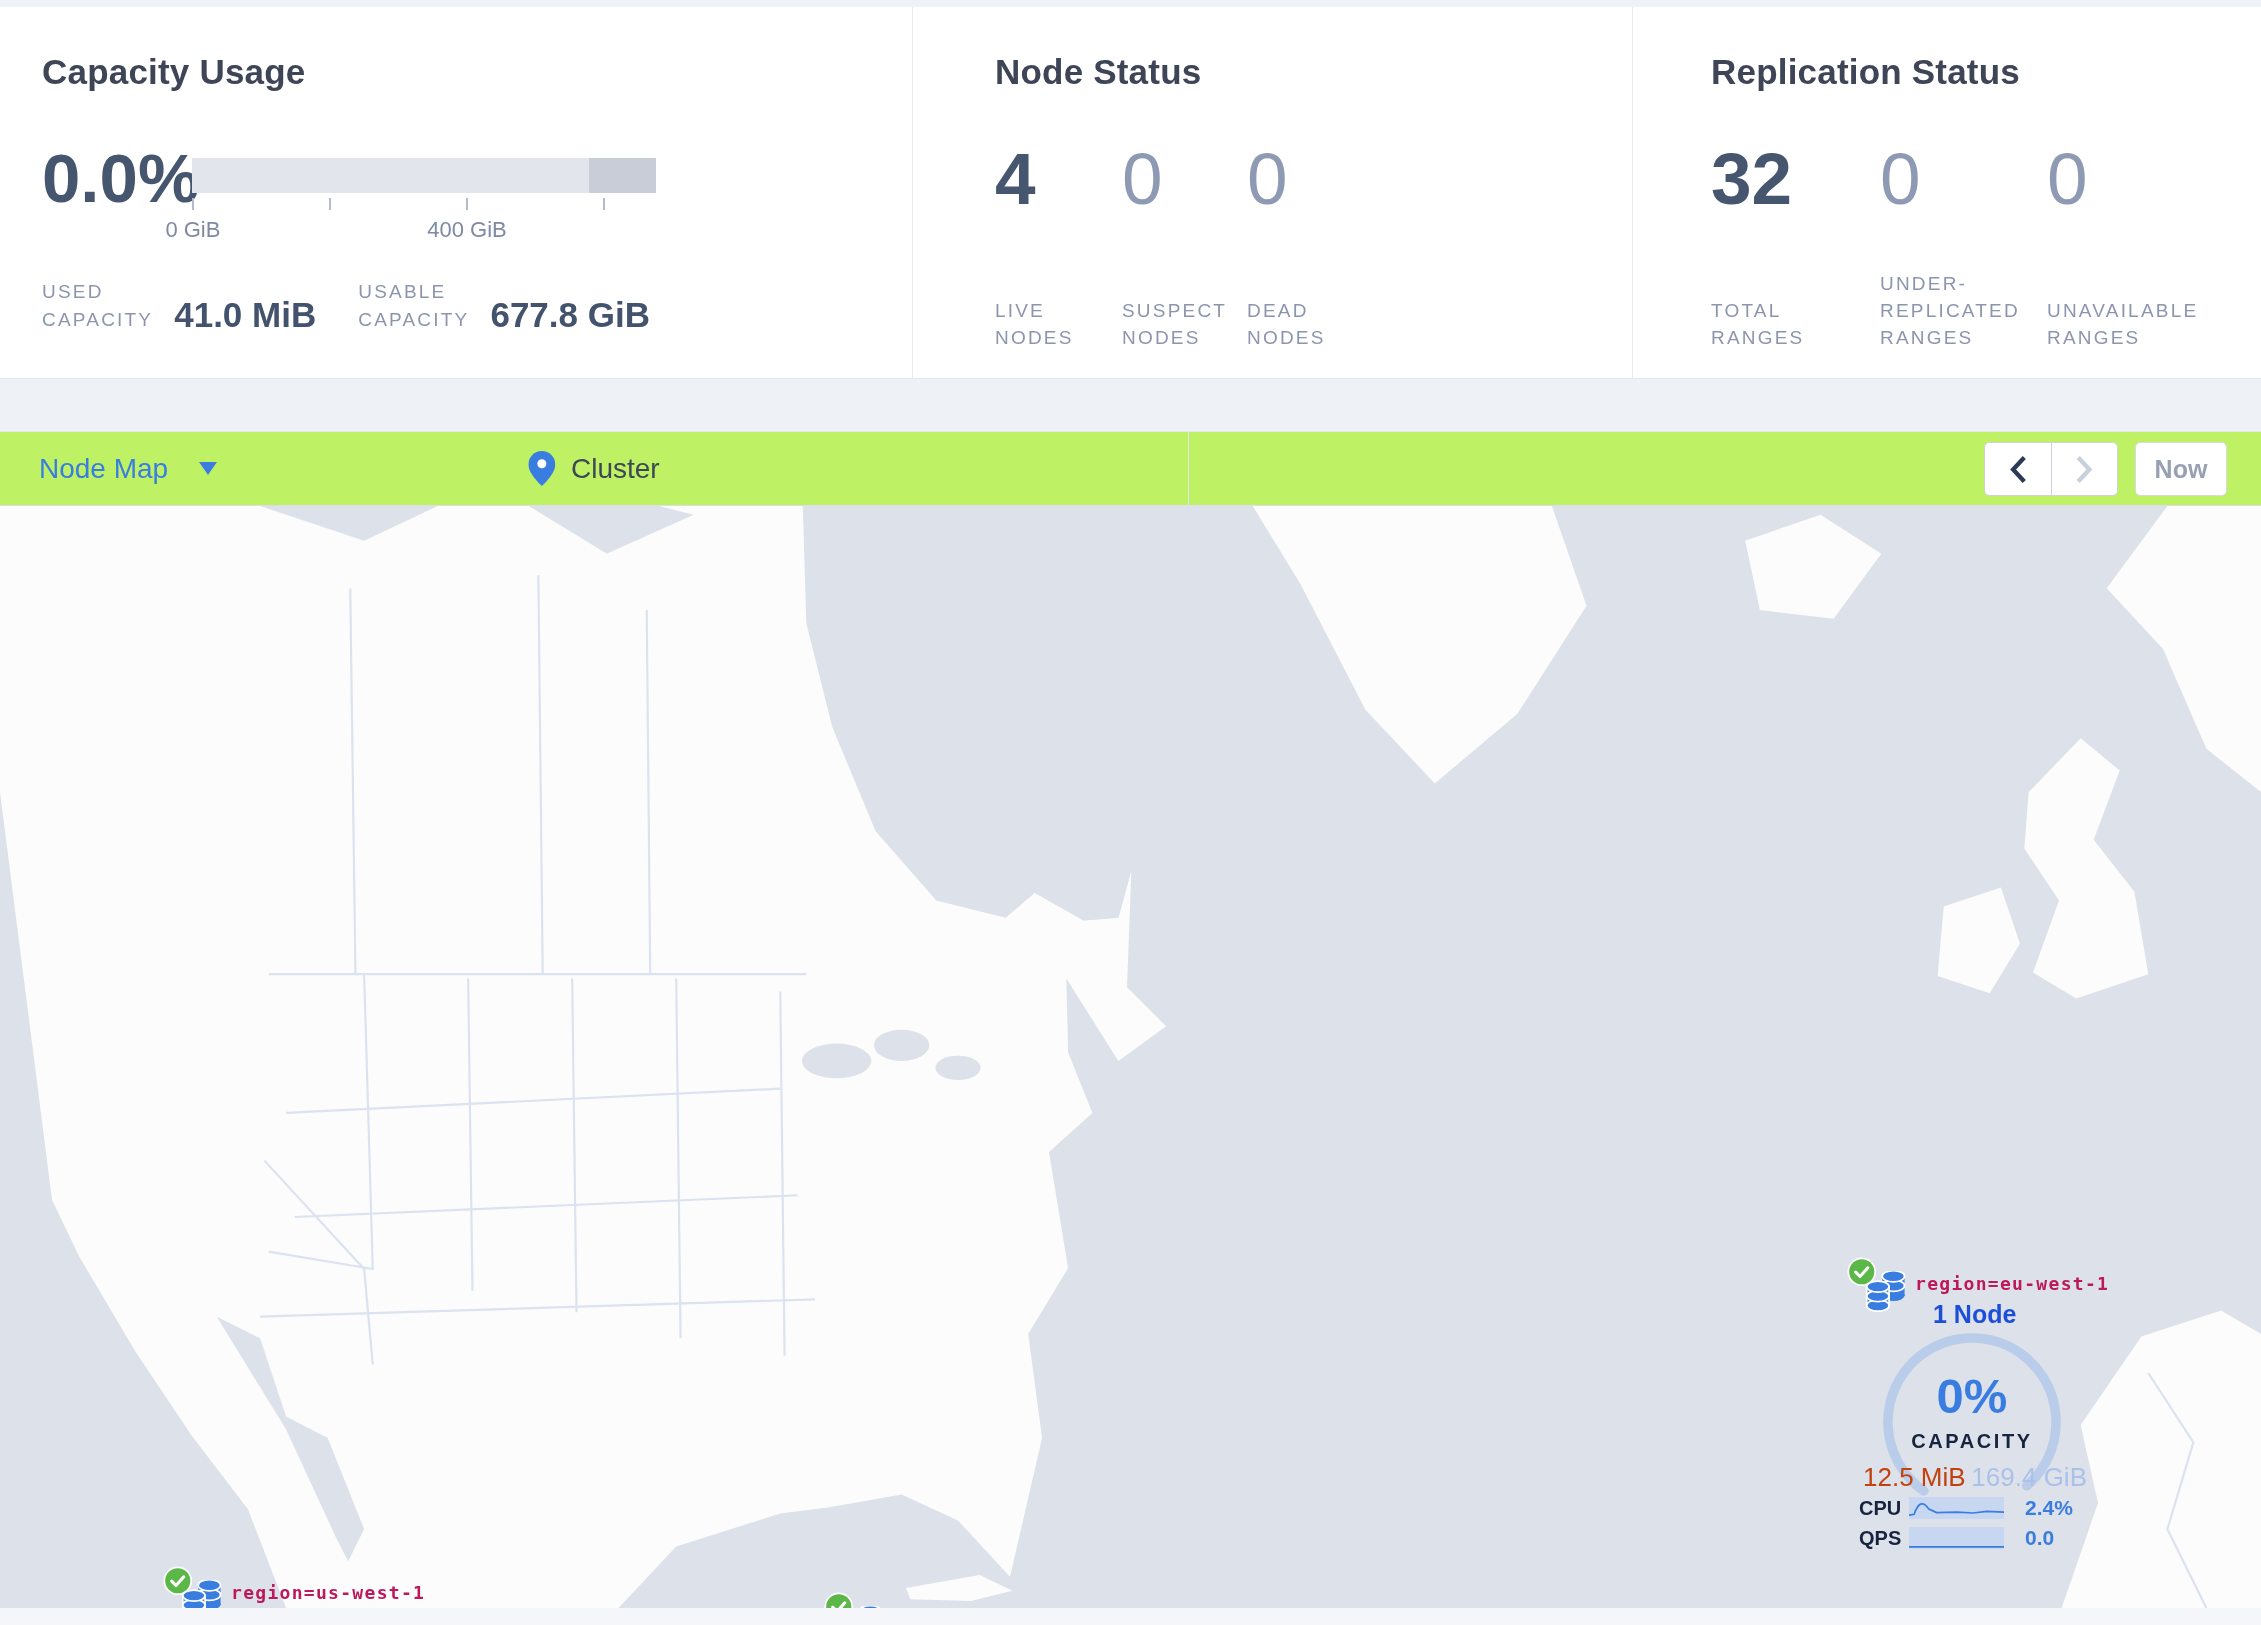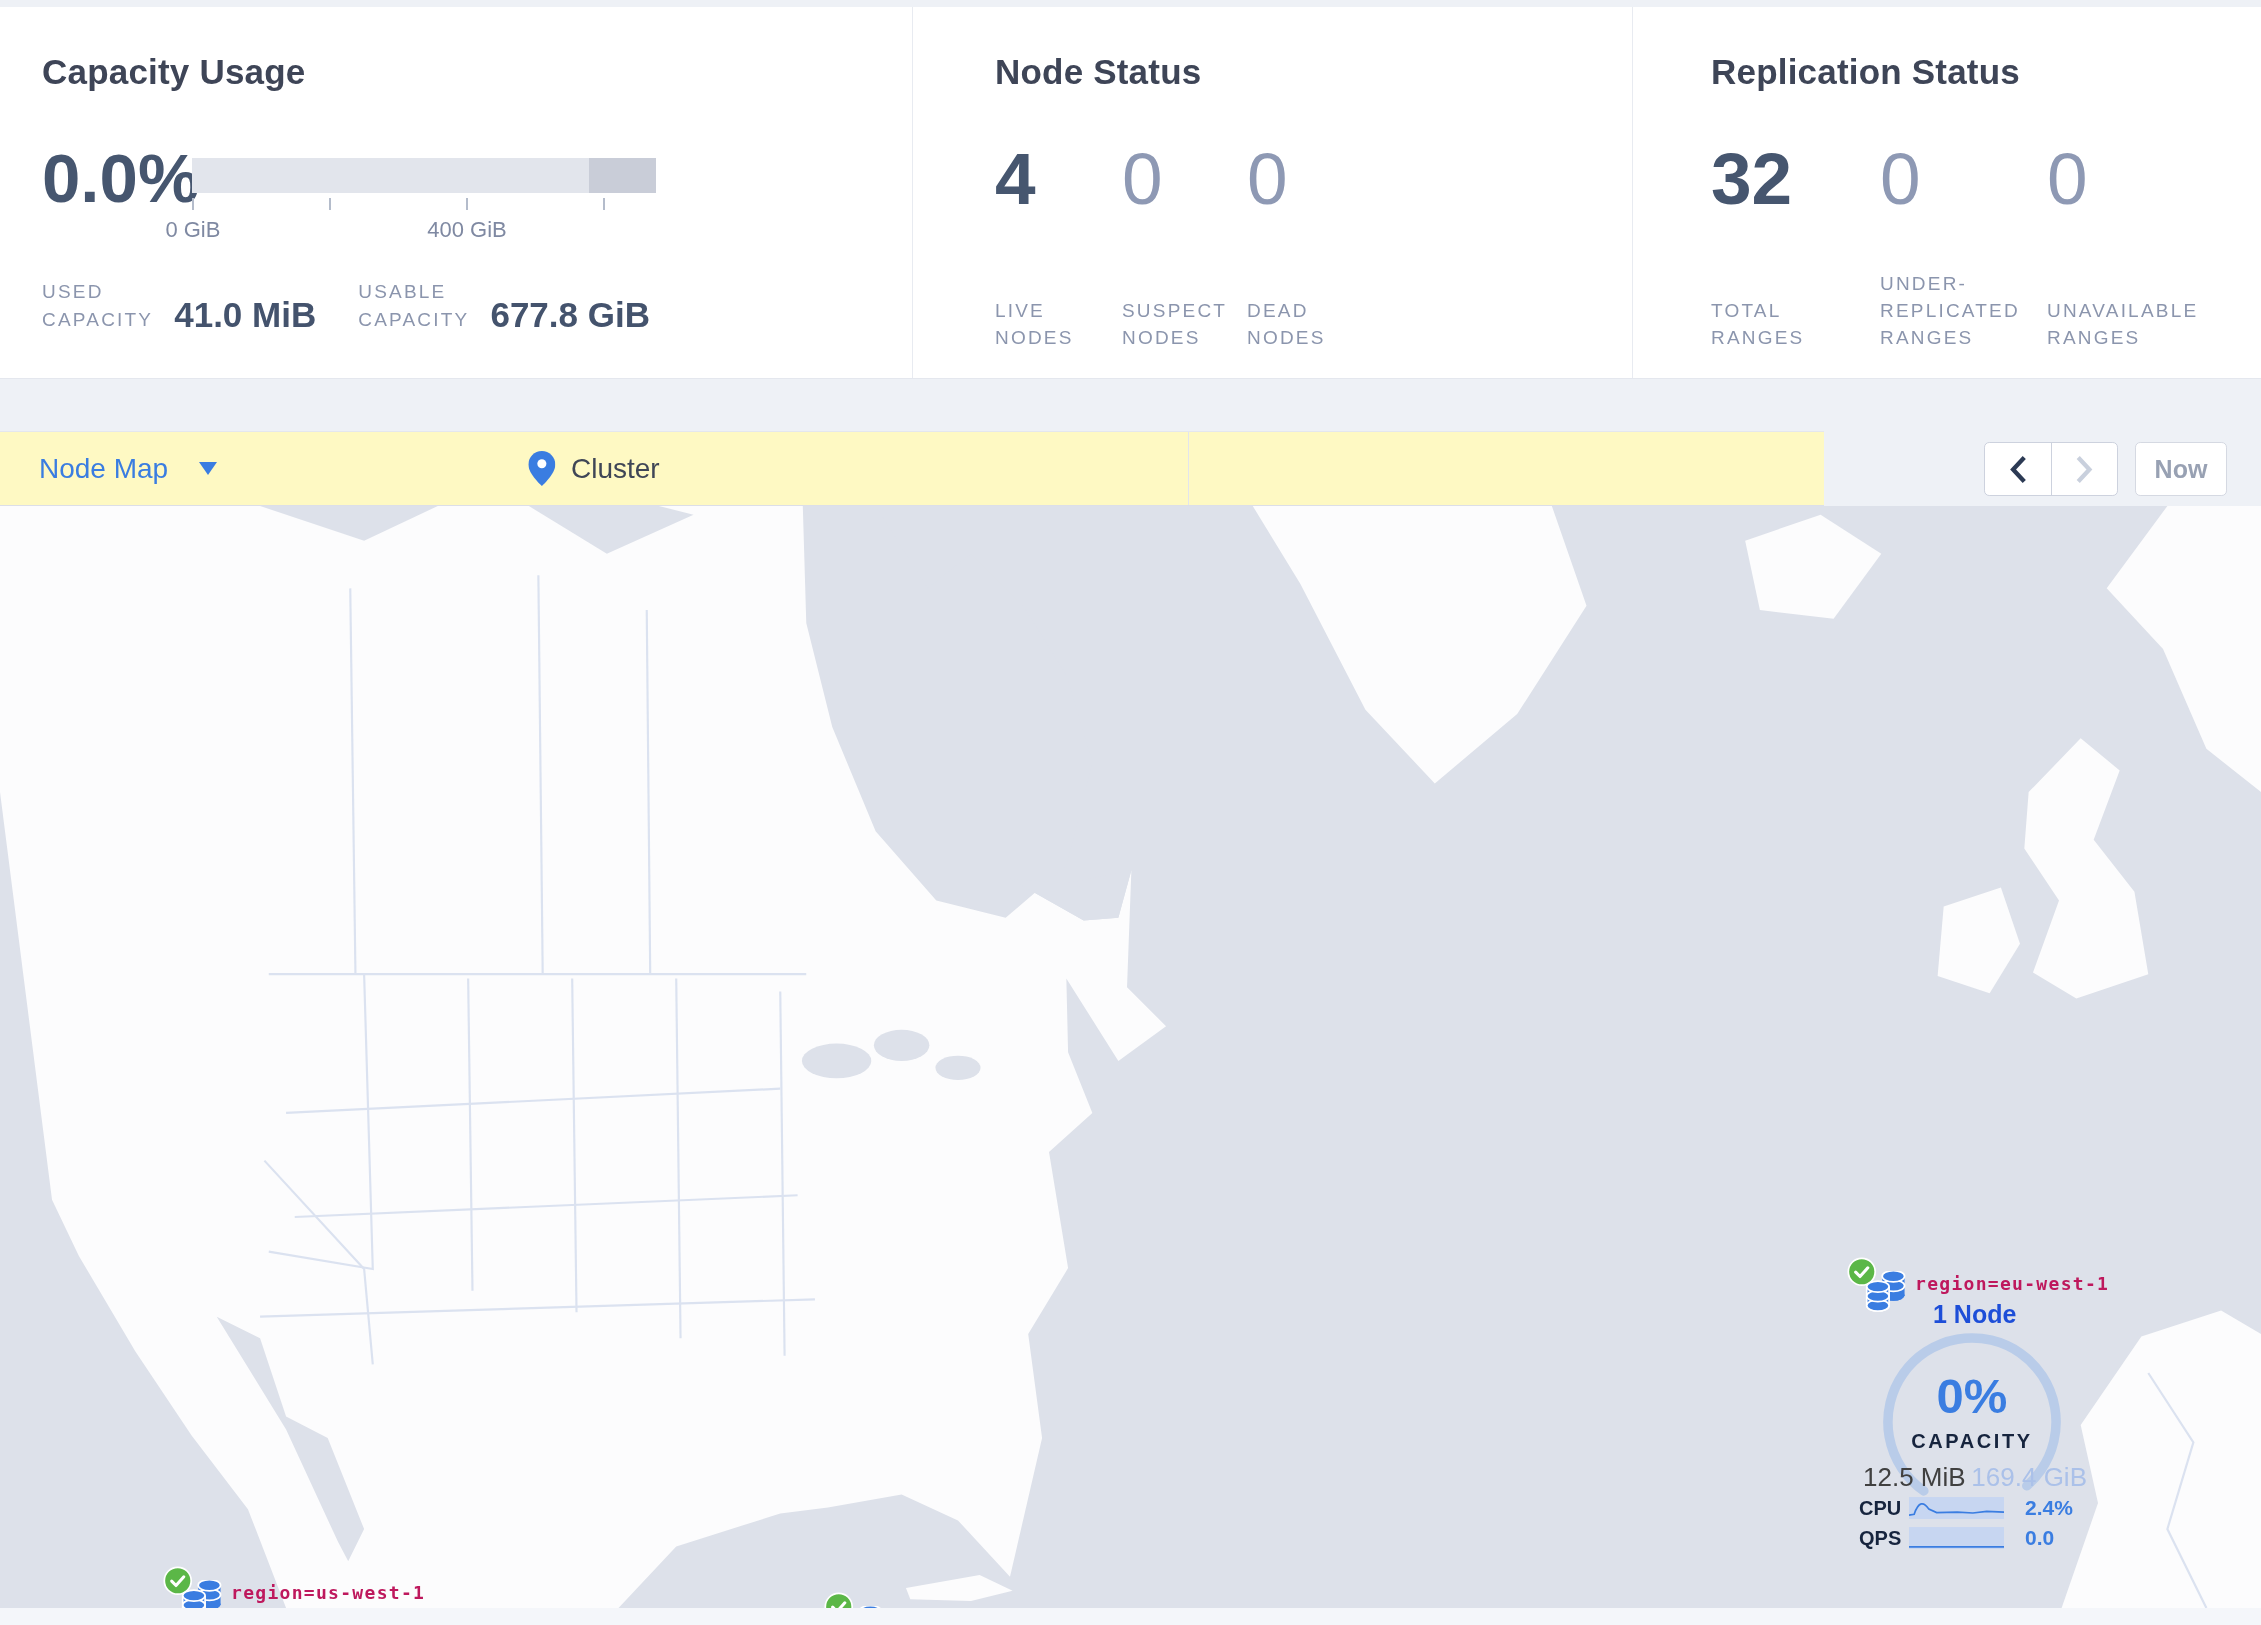--- a/index.html
+++ b/index.html
@@ -29,21 +29,21 @@
   .cap-stat-label { font-size:19px; letter-spacing:2.2px; color:#8b95ad; white-space:pre-line; line-height:28px; }
   .cap-stat-value { font-size:35px; font-weight:700; color:#44536d; margin:0 42px 0 21px; line-height:38px; }
 
   .stat-cols { position:absolute; top:0; left:0; height:100%; display:flex; }
   .stat-col { position:relative; }
   .stat-num { position:absolute; top:132px; font-size:73px; font-weight:700; color:#46566f; line-height:80px; }
   .stat-num.dim { color:#8e99b4; font-weight:400; }
   .stat-label { position:absolute; top:257px; height:87px; display:flex; align-items:flex-end; font-size:19px; letter-spacing:2.2px; color:#8b95ad; white-space:pre-line; line-height:27px; }
 
   
-  .toolbar { position:absolute; left:0; top:431px; width:1824px; height:75px; background:#fef9c3; border-top:0.9px solid #e4e7ee; border-bottom:0.9px solid #dcdfe8; }
+  .toolbar { position:absolute; left:0; top:431px; width:2261px; height:75px; background:#bef264; border-top:0.9px solid #e4e7ee; border-bottom:0.9px solid #dcdfe8; }
   .toolbar-left { position:absolute; left:0; top:0; width:1189px; height:100%; border-right:0.9px solid #e2e5ec; }
   .view-select { position:absolute; left:39px; top:0; height:100%; display:flex; align-items:center; gap:31px; cursor:pointer; }
   .view-select-label { font-size:28px; color:#3a7de1; }
   .caret-down { width:0; height:0; border-left:9.5px solid transparent; border-right:9.5px solid transparent; border-top:13px solid #3a7de1; }
   .breadcrumb { position:absolute; left:50%; top:0; transform:translateX(-50%); height:100%; display:flex; align-items:center; gap:15.6px; cursor:pointer; }
   .breadcrumb-label { font-size:28px; color:#3f4656; }
   .time-box { position:absolute; left:1227px; top:10.4px; width:732px; height:54px; border:0.9px solid #cdd2de; border-radius:5.2px; background:#fff; display:flex; align-items:center; cursor:pointer; }
   .time-badge { margin-left:14px; background:#e7eaf2; border-radius:5.2px; padding:7px 12px; font-size:21px; font-weight:700; color:#47536b; }
   .time-label { margin-left:29.5px; font-size:25px; font-weight:700; color:#2c3a52; }
   .time-chevron { position:absolute; right:31px; }
@@ -61,21 +61,21 @@
   .marker { position:absolute; width:260px; height:299px; }
   .marker-header { position:absolute; left:0; top:0; }
   .check-badge { position:absolute; left:5.2px; top:0; }
   .db-icon { position:absolute; left:22.5px; top:14px; }
   .marker-name { position:absolute; left:73px; top:15.6px; font-family:"DejaVu Sans Mono","Liberation Mono",monospace; font-size:18px; font-weight:700; letter-spacing:1.3px; color:#be185d; white-space:nowrap; }
   .marker-nodes { position:absolute; left:75px; top:43px; font-size:25px; font-weight:700; color:#1d4ed8; white-space:nowrap; cursor:pointer;margin-left:16px; }
   .arc-svg { position:absolute; left:0; top:73px; }
   .marker-pct { position:absolute; left:0; top:111px; width:260px; text-align:center; font-size:49px; font-weight:700; color:#3a7de1; }
   .marker-caplabel { position:absolute; left:0; top:173px; width:260px; text-align:center; font-size:20px; font-weight:700; letter-spacing:2.6px; color:#16243e; }
   .cap-row { position:absolute; left:21px; top:205px; width:224px; display:flex; justify-content:space-between; }
-  .cap-used { font-size:26px; color:#404040; }
+  .cap-used { font-size:26px; color:#c2410c; }
   .cap-total { font-size:26px; color:#abc1e9; }
   .metric-row { position:absolute; left:17px; display:flex; align-items:center; }
   .metric-row.cpu { top:239px; }
   .metric-row.qps { top:269px; }
   .metric-label { width:50px; font-size:20px; font-weight:700; color:#16243e; }
   .spark { width:95px; height:22.5px; }
   .metric-value { margin-left:21px; font-size:21px; font-weight:700; color:#3a7de1; }
 
   .m-us-west { left:158px; top:1060px; }
   .m-us-east { left:819px; top:1086px; }

